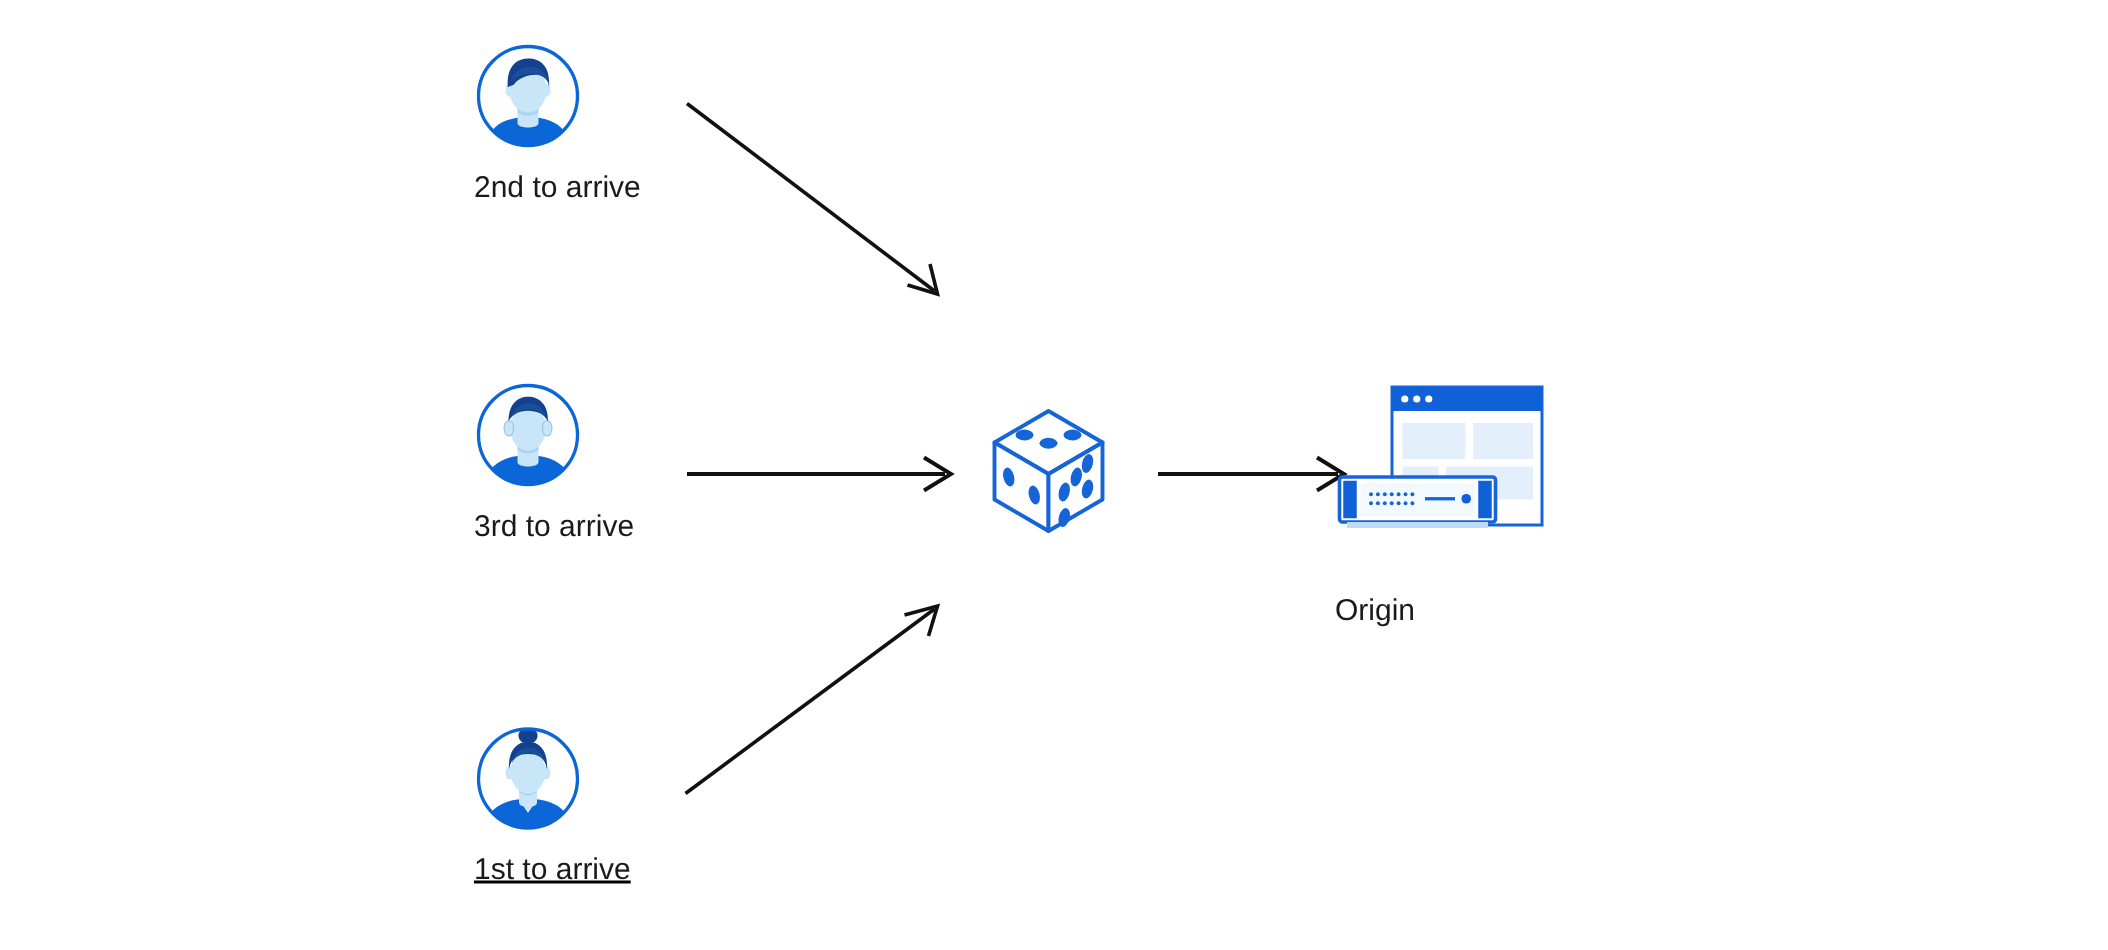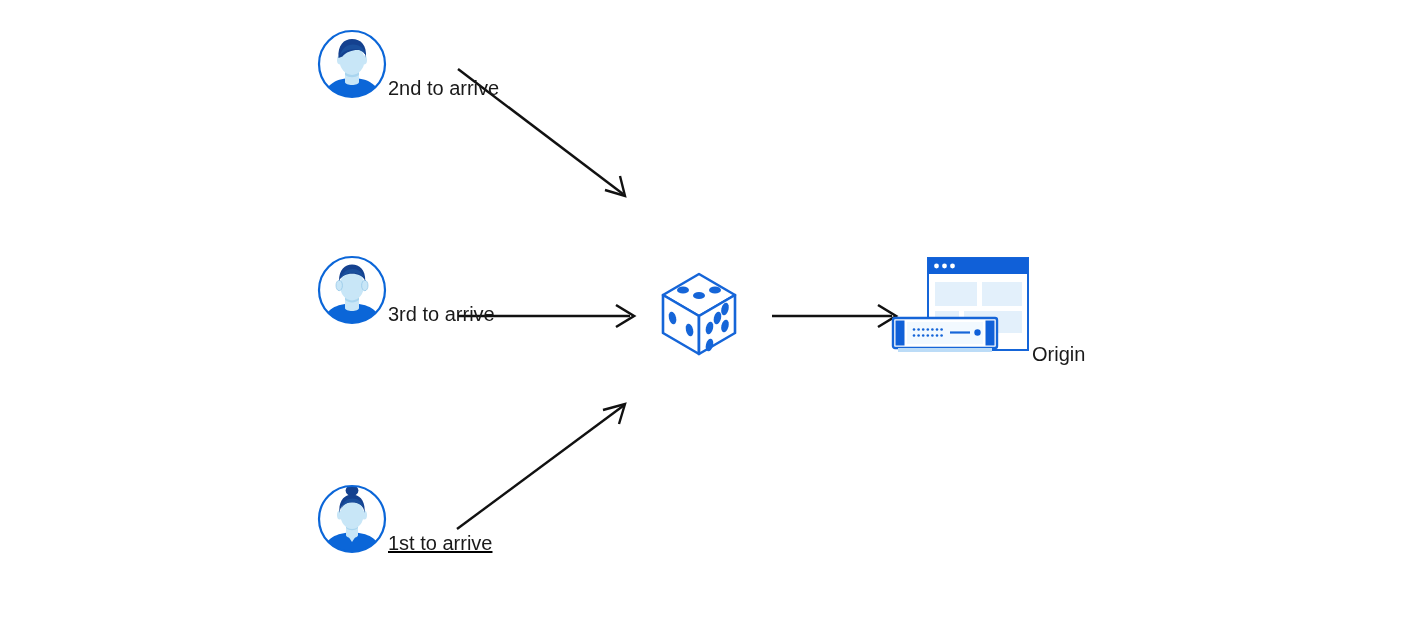--- a/index.html
+++ b/index.html
@@ -15,35 +15,36 @@
   #canvas {
     position: relative;
     width: 1405px;
     height: 633px;
     background: #ffffff;
     overflow: hidden;
   }
   .node {
     position: absolute;
     display: flex;
-    align-items: flex-end;
+    flex-direction: column;
+    align-items: flex-start;
   }
   .node-label {
     font-family: "Liberation Sans", sans-serif;
     font-size: 20px;
     line-height: 24px;
     color: #1a1a1a;
     white-space: nowrap;
     text-align: center;
   }
   .avatar-node .node-label {
     margin-top: 13px;
   }
   .origin-node .node-label {
-    margin-top: 13px;
+    margin-top: 29px;
   }
   .icon-box {
     display: block;
     line-height: 0;
   }
   .arrow-layer {
     position: absolute;
     left: 0;
     top: 0;
     width: 1405px;

